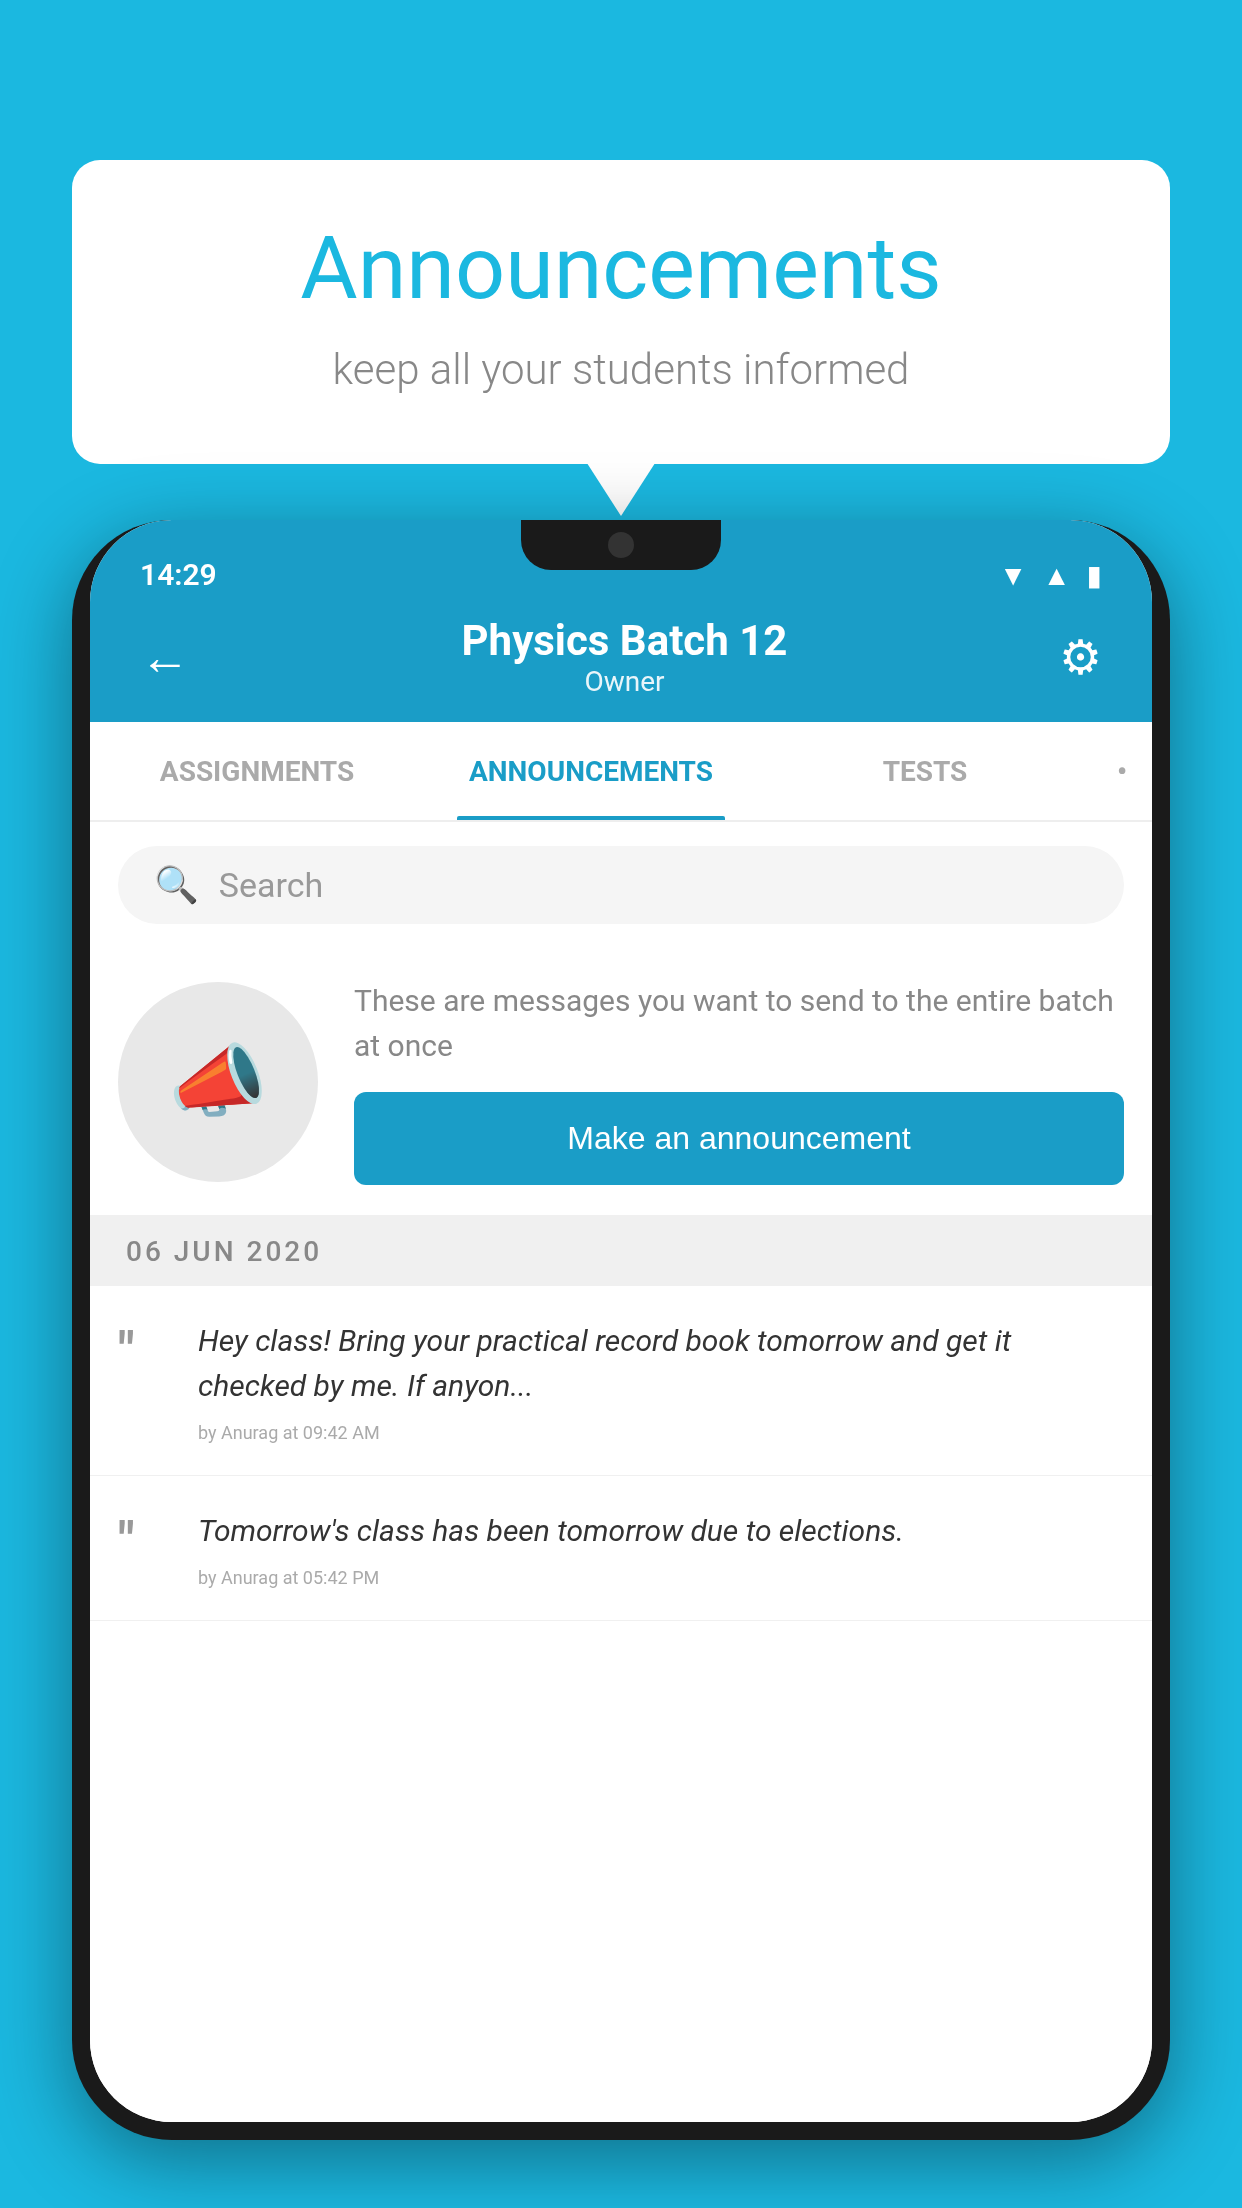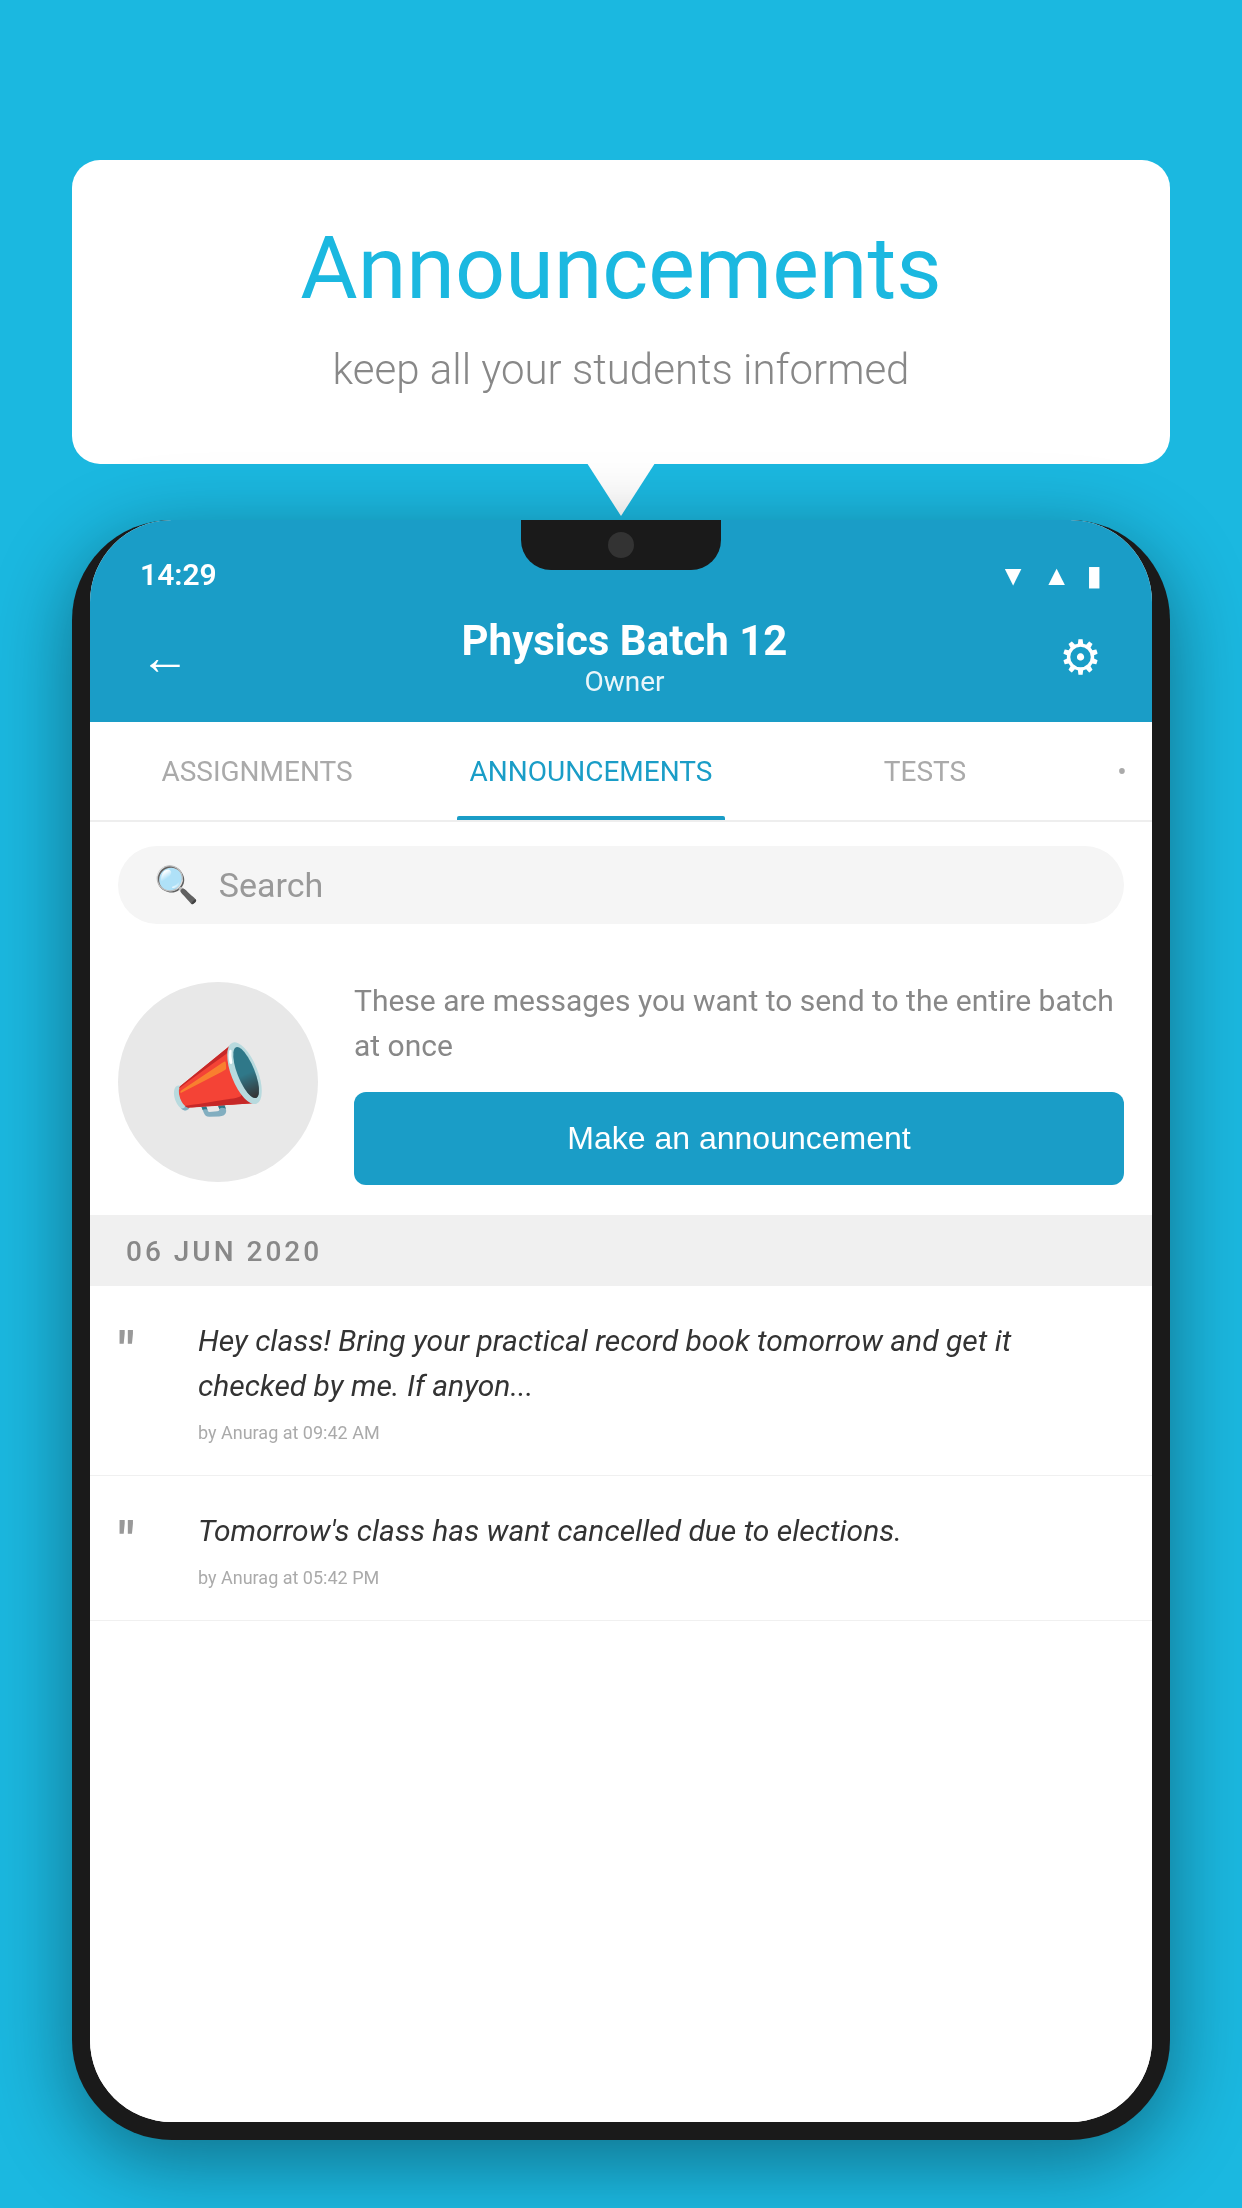--- a/index.html
+++ b/index.html
@@ -185,21 +185,21 @@
       align-items: stretch;
       border-bottom: 2px solid #eee;
     }
 
     .tab {
       flex: 1;
       display: flex;
       align-items: center;
       justify-content: center;
       font-size: 28px;
-      font-weight: 400;
+      font-weight: 700;
       color: #aaa;
       cursor: pointer;
       position: relative;
     }
 
     .tab.active {
       color: #1a9dc7;
     }
 
     .tab.active::after {
@@ -429,21 +429,21 @@
           <div class="announcement-content">
             <div class="announcement-text">Hey class! Bring your practical record book tomorrow and get it checked by me. If anyon...</div>
             <div class="announcement-meta">by Anurag at 09:42 AM</div>
           </div>
         </div>
 
 
         <div class="announcement-item">
           <div class="quote-icon">"</div>
           <div class="announcement-content">
-            <div class="announcement-text">Tomorrow's class has want cancelled due to elections.</div>
+            <div class="announcement-text">Tomorrow's class has been tomorrow due to elections.</div>
             <div class="announcement-meta">by Anurag at 05:42 PM</div>
           </div>
         </div>
 
       </div>
     </div>
   </div>
 </div>
 
 </body></html>

